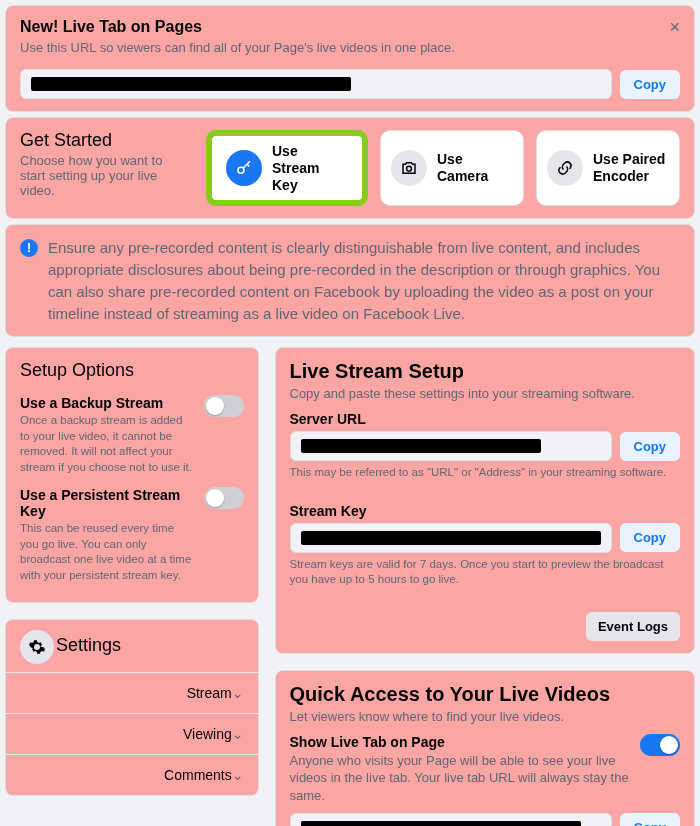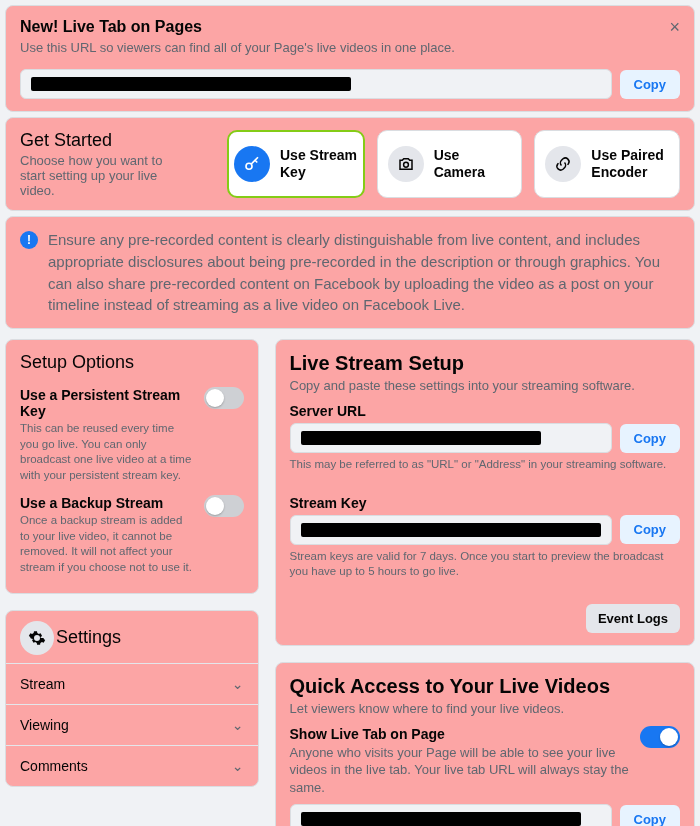--- a/index.html
+++ b/index.html
@@ -48,21 +48,21 @@
     padding: 7px 12px; font-weight: 600; font-size: 13px; cursor: pointer;
   }
   
   .options-row { display: flex; gap: 12px; margin-left: 16px; flex:1; }
   .option-card {
     flex: 1; border: 1px solid #dadde1; border-radius: 10px; padding: 8px 10px;
     display: flex; align-items: center; gap: 10px; cursor: pointer;
     background:#fff;
     min-height:64px;
   }
-  .option-card.active { border: 2px solid #84cc16; padding: 7px 5px; margin-left: 21px; }
+  .option-card.active { border: 6px solid #84cc16; padding: 7px 14px; }
   .option-icon {
     width: 36px; height: 36px; border-radius: 50%; background: #e4e6eb;
     display: flex; align-items: center; justify-content: center; flex-shrink:0;
   }
   .option-card.active .option-icon { background: #1877f2; color: #fff; }
   .option-label { font-weight: 600; font-size: 14px; line-height:1.2; }
   
   .info-banner { display: flex; gap: 10px; align-items:flex-start; }
   .info-icon {
     width: 18px; height: 18px; border-radius: 50%; background: #1877f2; color: #fff;
@@ -84,21 +84,21 @@
     position: absolute; top: 2px; left: 2px;
     box-shadow: 0 1px 2px rgba(0,0,0,0.25);
   }
   .toggle.on { background: #1877f2; }
   .toggle.on .knob { left: auto; right: 2px; }
   .opt-row { display:flex; justify-content:space-between; gap:10px; padding: 6px 0; }
   .opt-title { font-weight:600; font-size:14px; }
   .opt-desc { color:#606770; font-size:11.5px; line-height:1.35; margin-top:2px; max-width:200px;}
   
   .settings-item {
-    display:flex; justify-content:space-between; align-items:center;
+    display:flex; justify-content:flex-end; align-items:center;
     padding: 12px 14px; border-top:1px solid #e4e6eb; cursor:pointer;
     font-size:14px;
   }
   .settings-header { display:flex; align-items:center; gap:2px; padding: 10px 14px 8px; }
   .gear-wrap {
     width:34px; height:34px; border-radius:50%; background:#e4e6eb;
     display:flex; align-items:center; justify-content:center;
   }
   .chev { color:#606770; }
   .label-strong { font-weight:700; font-size:14px; margin-bottom:2px; }
@@ -172,31 +172,31 @@
   </div>
 </div>
 
 <div class="cols" style="margin:0 0 0 0">
 
   <div class="col-left">
     <div class="card card-pad">
       <div class="h2" style="margin-bottom:8px">Setup Options</div>
       <div class="opt-row">
         <div>
+          <div class="opt-title">Use a Backup Stream</div>
+          <div class="opt-desc">Once a backup stream is added to your live video, it cannot be removed. It will not affect your stream if you choose not to use it.</div>
+        </div>
+        <div class="toggle">
+            <div class="knob"></div>
+          </div>
+      </div>
+      <div class="opt-row">
+        <div>
           <div class="opt-title">Use a Persistent Stream Key</div>
           <div class="opt-desc">This can be reused every time you go live. You can only broadcast one live video at a time with your persistent stream key.</div>
-        </div>
-        <div class="toggle">
-            <div class="knob"></div>
-          </div>
-      </div>
-      <div class="opt-row">
-        <div>
-          <div class="opt-title">Use a Backup Stream</div>
-          <div class="opt-desc">Once a backup stream is added to your live video, it cannot be removed. It will not affect your stream if you choose not to use it.</div>
         </div>
         <div class="toggle">
             <div class="knob"></div>
           </div>
       </div>
     </div>
 
     <div class="card">
       <div class="settings-header">
         <div class="gear-wrap">

